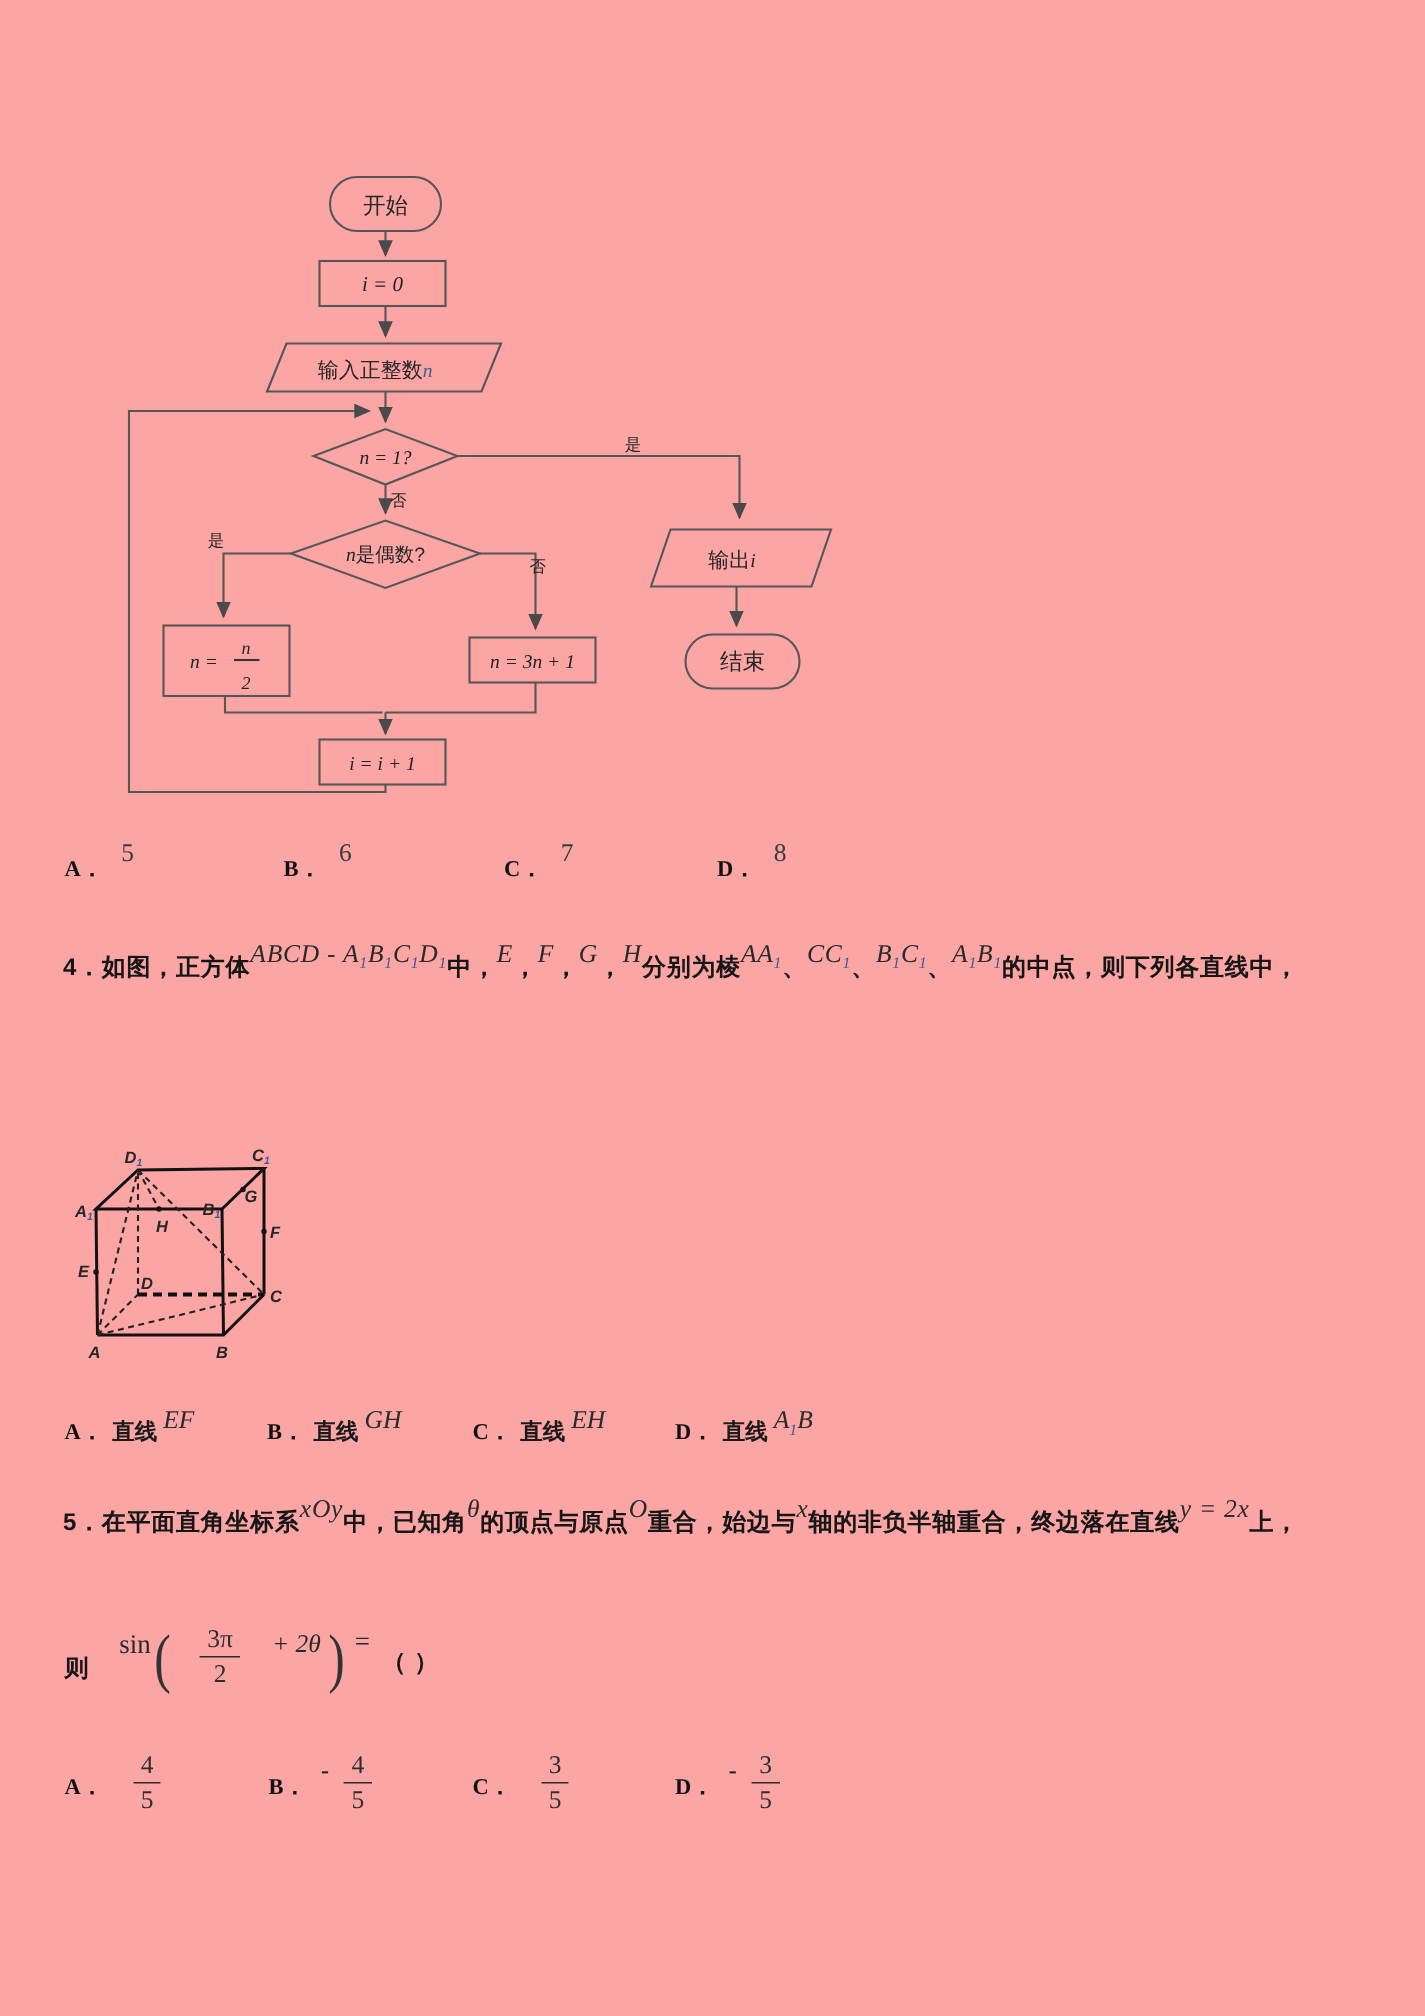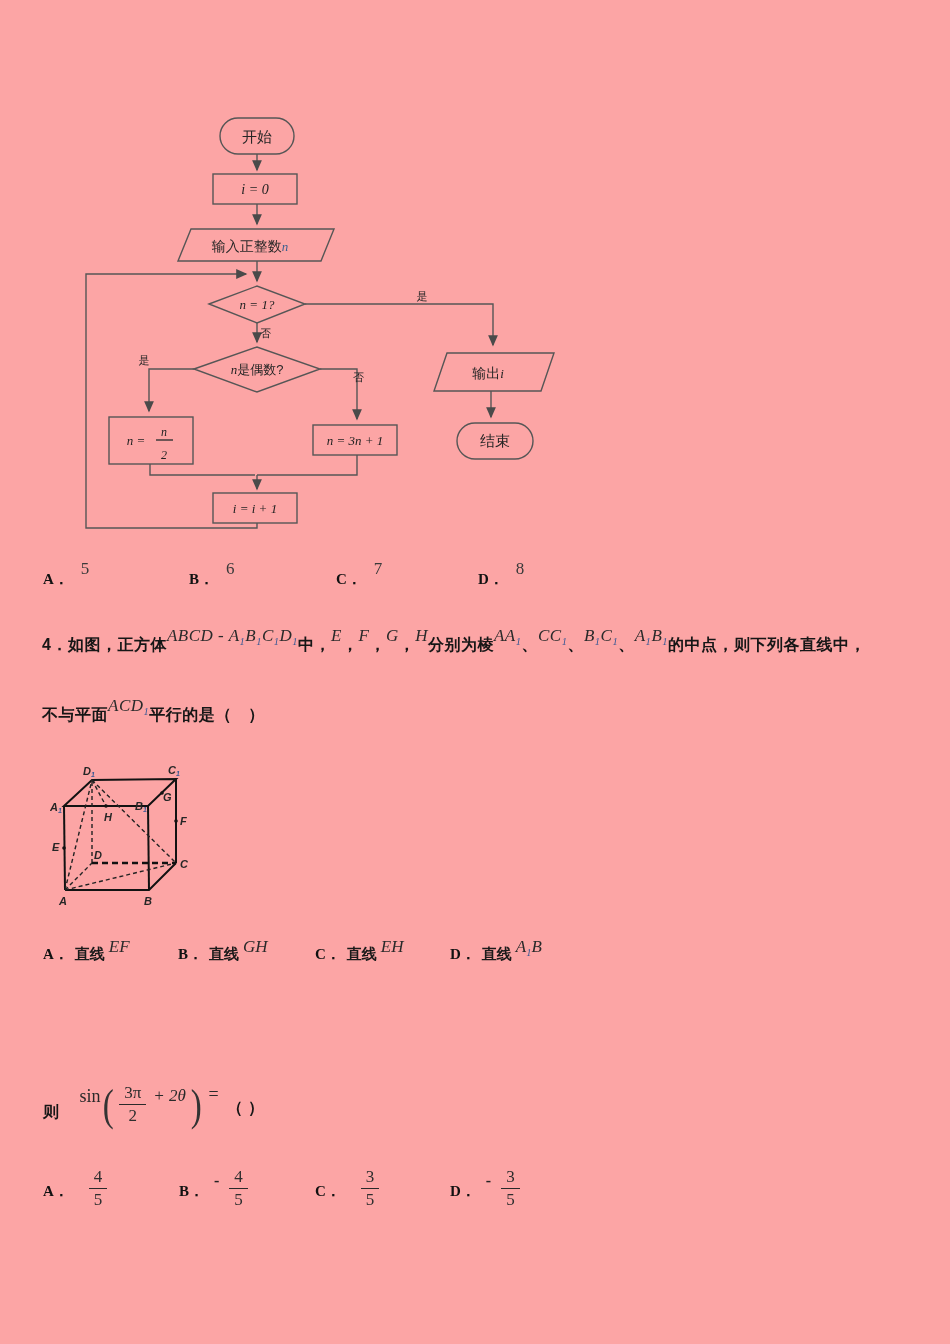--- a/index.html
+++ b/index.html
@@ -20,21 +20,21 @@
   
   .vfrac{display:inline-block;text-align:center;font-family:"Liberation Serif",serif;color:#2e2e2e;vertical-align:middle;}
   .vfrac .vnum{display:block;padding:0 5px 2px;border-bottom:1.5px solid #2a2a2a;}
   .vfrac .vden{display:block;padding-top:2px;}
   .fsize{font-size:17px;line-height:18px;}
   
   #q5-formula{display:flex;align-items:flex-start;}
   .f-zh{position:relative;top:24px;}
   .f-sin{font-family:"Liberation Serif",serif;font-size:18px;color:#2a2a2a;position:relative;top:8px;margin-left:20px;}
   .f-paren{font-family:"Liberation Serif",serif;font-size:44px;font-weight:300;color:#333;line-height:56px;transform:scaleX(0.75);display:inline-block;}
-  .f-frac{margin:6px 4px 0;}
+  .f-frac{margin:6px 18px 0;}
   .f-op{font-family:"Liberation Serif",serif;font-style:italic;font-size:17px;color:#2a2a2a;position:relative;top:8px;margin:0 3px;}
   .f-eq{font-family:"Liberation Serif",serif;font-size:18px;color:#2a2a2a;position:relative;top:6px;margin-left:5px;}
   .f-res{position:relative;top:20px;margin-left:8px;}
   .q5opt-letter{position:relative;top:14px;}
   .q5opt-sign{font-family:"Liberation Serif",serif;font-weight:bold;font-size:16px;color:#222;position:relative;top:4px;margin:0 4px 0 10px;}
   .q5opt-frac{margin-left:6px;}
   svg text{font-family:"Liberation Sans",sans-serif;fill:#262626;}
   .svg-math{font-family:"Liberation Serif",serif;font-style:italic;fill:#222;}
   .svg-var{font-family:"Liberation Serif",serif;font-style:italic;fill:#3b5f8f;}
   .cube-label{font-family:"Liberation Serif",serif;font-style:italic;font-weight:bold;fill:#181826;}
@@ -121,23 +121,20 @@
     <span class="opt-letter">C．</span>
     <span class="opt-num">7</span>
   </div>
   <div class="optrow-item" style="left:478px;top:570px;">
     <span class="opt-letter">D．</span>
     <span class="opt-num">8</span>
   </div>
 
   <div class="abs zh qline" style="left:42px;top:630px;width:890px;">
     <span>4．</span><span>如图，正方体</span><span class="math m-raise">ABCD - A<sub>1</sub>B<sub>1</sub>C<sub>1</sub>D<sub>1</sub></span><span>中，</span><span class="math m-raise">E</span><span>，</span><span class="math m-raise">F</span><span>，</span><span class="math m-raise">G</span><span>，</span><span class="math m-raise">H</span><span>分别为棱</span><span class="math m-raise">AA<sub>1</sub></span><span>、</span><span class="math m-raise">CC<sub>1</sub></span><span>、</span><span class="math m-raise">B<sub>1</sub>C<sub>1</sub></span><span>、</span><span class="math m-raise">A<sub>1</sub>B<sub>1</sub></span><span>的中点，则下列各直线中，</span>
-  </div>
-  <div class="abs zh qline" style="left:42px;top:700px;">
-    <span>不与平面</span><span class="math m-raise">ACD<sub>1</sub></span><span>平行的是（　）</span>
   </div>
 
   <svg class="abs" style="left:50px;top:758px;" width="160" height="165" viewBox="0 0 160 165">
     <g stroke="#121212" stroke-width="2" fill="none">
       <path d="M14,48 L98,48 L126,21 L42,22 Z"></path>
       <path d="M15,132 L99,132 L126,105"></path>
       <line x1="15" y1="132" x2="14" y2="48"></line>
       <line x1="99" y1="132" x2="98" y2="48"></line>
       <line x1="126" y1="105" x2="126" y2="21"></line>
     </g>
@@ -184,20 +181,23 @@
     <span class="opt-letter">C．</span>
     <span class="opt-line-zh">直线</span>
     <span class="math opt-math">EH</span>
   </div>
   <div class="optrow-item" style="left:450px;top:945px;">
     <span class="opt-letter">D．</span>
     <span class="opt-line-zh">直线</span>
     <span class="math opt-math">A<sub>1</sub>B</span>
   </div>
 
+  <div class="abs zh qline" style="left:42px;top:1000px;width:895px;">
+    <span>5．</span><span>在平面直角坐标系</span><span class="math m-raise">xOy</span><span>中，已知角</span><span class="math m-raise">θ</span><span>的顶点与原点</span><span class="math m-raise">O</span><span>重合，始边与</span><span class="math m-raise">x</span><span>轴的非负半轴重合，终边落在直线</span><span class="math m-raise">y = 2x</span><span>上，</span>
+  </div>
 
   <div class="abs" style="left:43px;top:1078px;" id="q5-formula">
     <span class="zh f-zh">则</span>
     <span class="f-sin">sin</span>
     <span class="f-paren">(</span>
     <span class="vfrac fsize f-frac">
       <span class="vnum">3π</span>
       <span class="vden">2</span>
     </span>
     <span class="f-op">+ 2θ</span>

